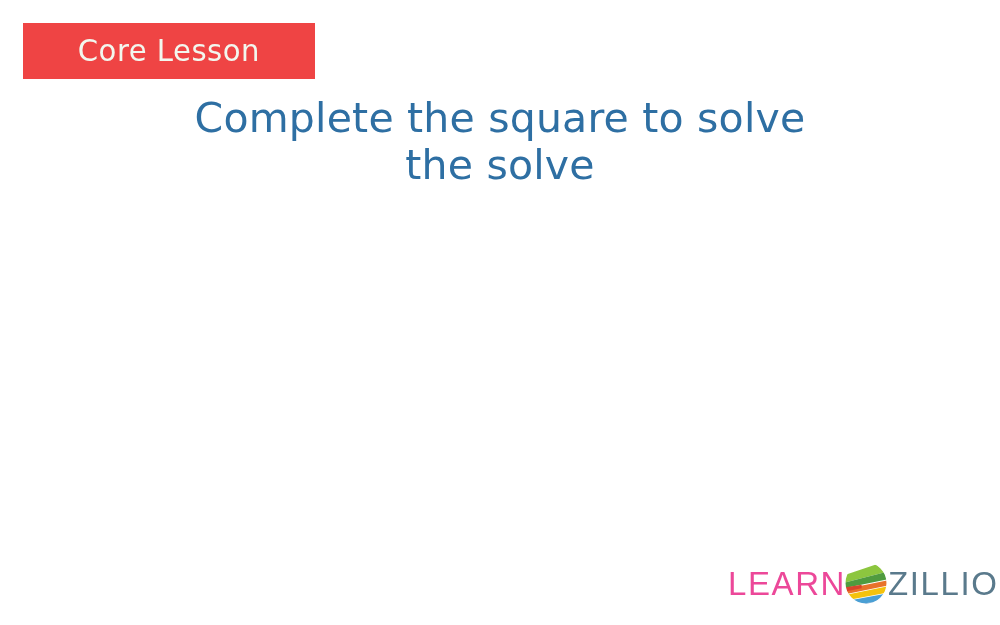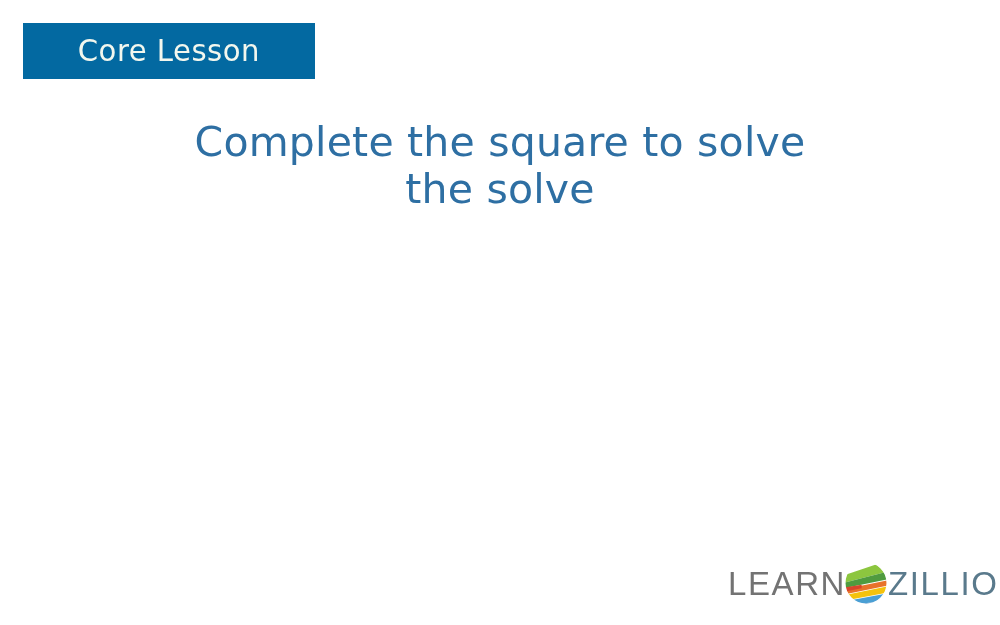--- a/index.html
+++ b/index.html
@@ -20,21 +20,21 @@
     overflow: hidden;
   }
 
   
   .lesson-banner {
     position: absolute;
     left: 23px;
     top: 23px;
     width: 292px;
     height: 56px;
-    background: #0369a1;
+    background: #ef4444;
     display: flex;
     align-items: center;
     justify-content: center;
     box-sizing: border-box;
   }
   .lesson-banner-label {
     color: #f2f7ee;
     font-family: "DejaVu Sans", sans-serif;
     font-size: 30px;
     font-weight: 400;
@@ -50,21 +50,20 @@
     left: 0;
     top: 95px;
     width: 1000px;
     text-align: center;
     color: #2e6fa3;
     font-family: "DejaVu Sans", sans-serif;
     font-size: 41px;
     font-weight: 400;
     line-height: 47px;
     letter-spacing: 0.2px;
-    margin-top: 24px;
   }
   .slide-title .title-line {
     display: block;
     white-space: nowrap;
   }
 
   
   .slide-body {
     position: absolute;
     left: 40px;
@@ -77,21 +76,21 @@
   .brand-logo {
     position: absolute;
     left: 728px;
     top: 558px;
     width: 252px;
     height: 50px;
     display: flex;
     align-items: center;
   }
   .brand-word-learn {
-    color: #737373;
+    color: #ec4899;
     font-family: "Liberation Sans", sans-serif;
     font-size: 33px;
     font-weight: 400;
     letter-spacing: 1.6px;
     line-height: 1;
   }
   .brand-globe-icon {
     width: 44px;
     height: 44px;
     margin: 0 1px 0 -2px;

